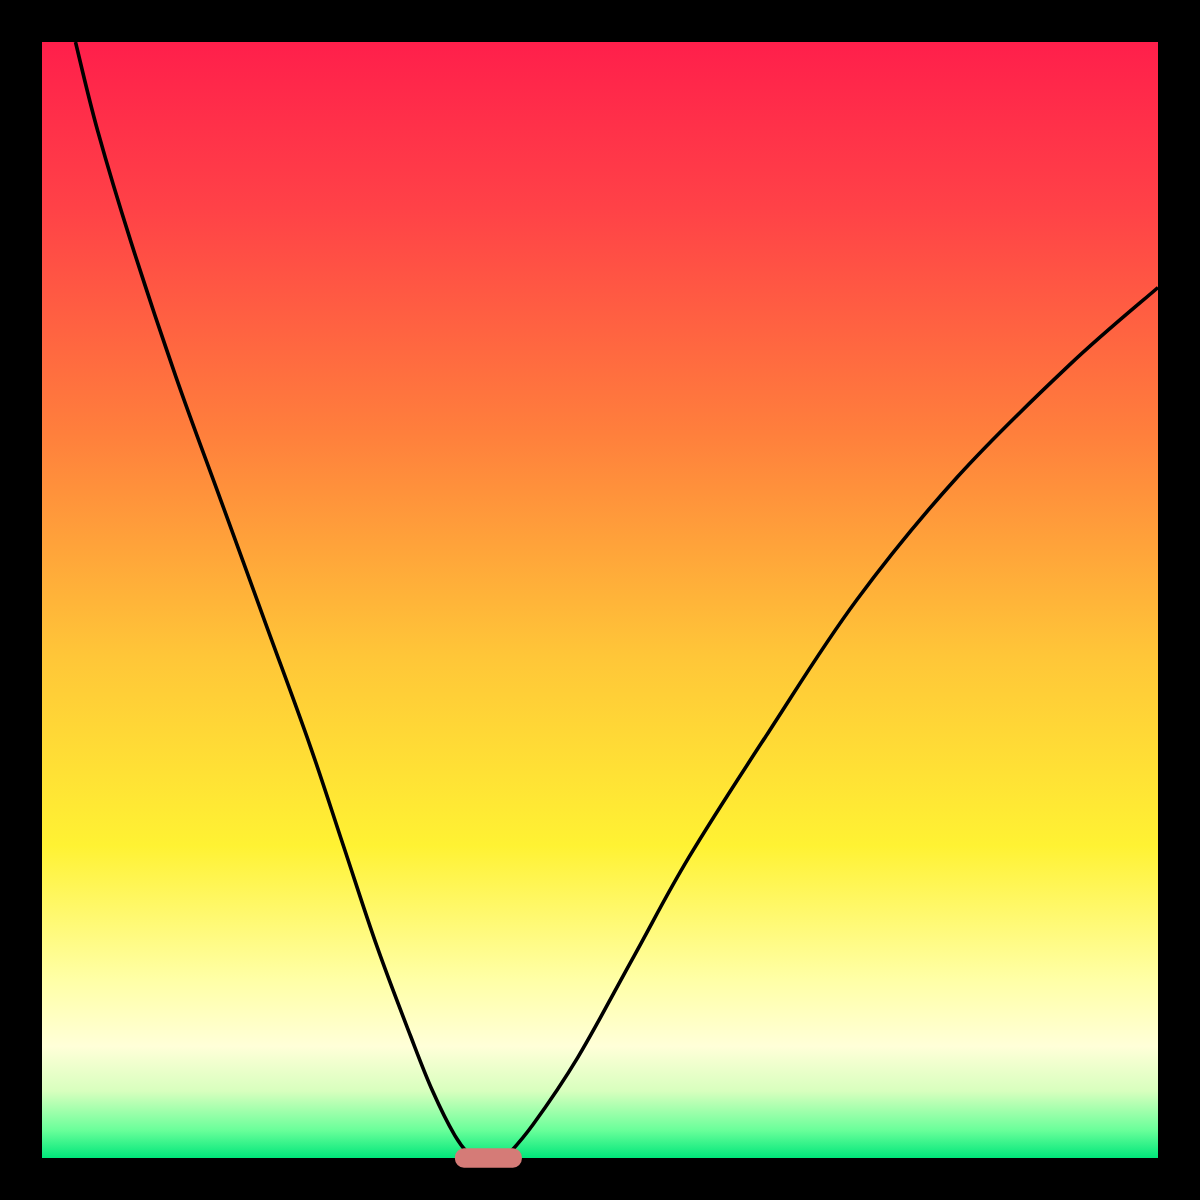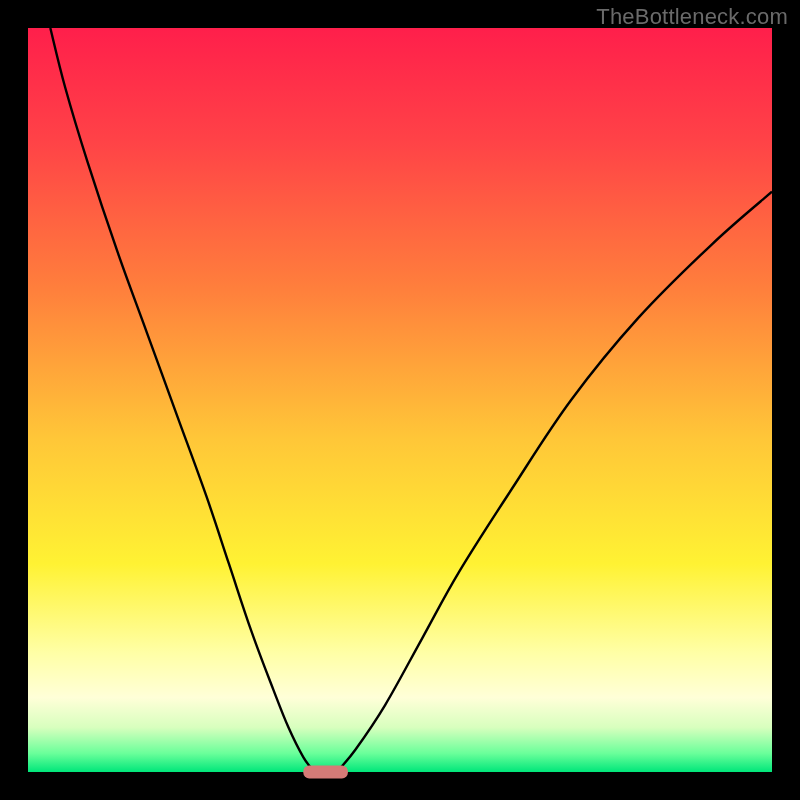--- a/index.html
+++ b/index.html
@@ -27,21 +27,20 @@
     z-index: 10;
   }
   svg {
     display: block;
   }
 </style>
 </head>
 <body>
 
 <div class="container">
-  <div class="watermark">TheBottleneck.com</div>
   <svg id="chart-svg" width="800" height="800" viewBox="0 0 800 800">
     <defs>
       <linearGradient id="bg-grad" x1="0" y1="0" x2="0" y2="1">
           <stop offset="0%" stop-color="#ff1f4b"></stop>
           <stop offset="15%" stop-color="#ff4247"></stop>
           <stop offset="35%" stop-color="#ff7f3c"></stop>
           <stop offset="55.00000000000001%" stop-color="#ffc638"></stop>
           <stop offset="72%" stop-color="#fff233"></stop>
           <stop offset="84%" stop-color="#ffffa6"></stop>
           <stop offset="90%" stop-color="#ffffd8"></stop>

